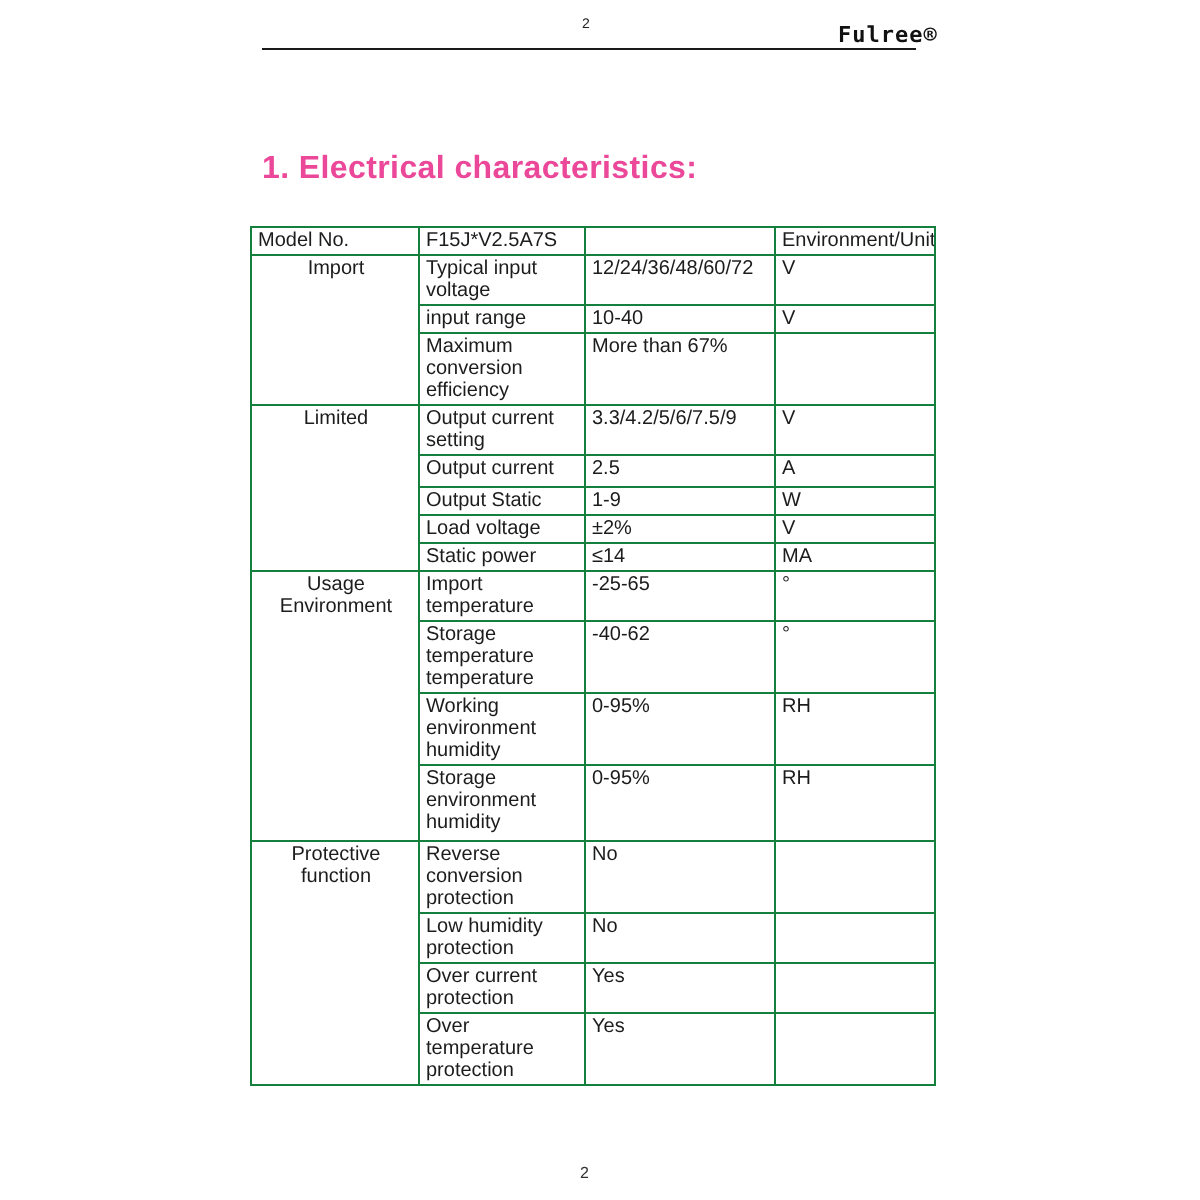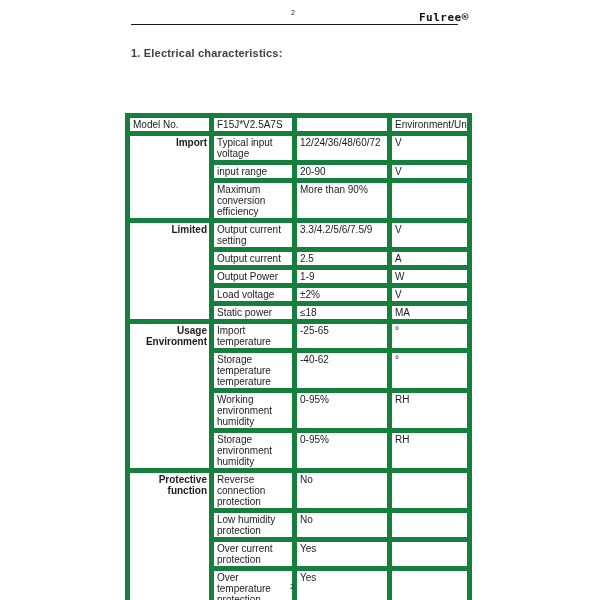--- a/index.html
+++ b/index.html
@@ -28,44 +28,43 @@
     font-weight:bold;font-size:11px;letter-spacing:.5px;color:#111;
     white-space:nowrap;
     margin-left:11px;
   }
   .header-rule{
     position:absolute;left:131px;top:24px;width:327px;height:1px;
     background:#1a1a1a;
   }
   
   .section-title{
-    position:absolute;left:131px;top:47px;
-    font-size:11px;font-weight:bold;color:#404040;
+    position:absolute;left:131px;top:76px;
+    font-size:16px;font-weight:bold;color:#ec4899;
     letter-spacing:.2px;white-space:nowrap;
   }
   
   table.spec{
     position:absolute;left:125px;top:113px;
     width:342px;
     border-collapse:collapse;
     table-layout:fixed;
     font-size:10px;line-height:11px;color:#1c1c1c;
   }
   table.spec td{
-    border:5px solid #15803d;
+    border:1px solid #15803d;
     padding:1px 2px 1px 3px;
     vertical-align:top;
     overflow:hidden;
     word-wrap:break-word;
   }
   td.group{
-    text-align:right;
+    text-align:center;
     vertical-align:middle;
     padding:1px 2px;
-    font-weight:bold;
   }
   td.nowrap{white-space:nowrap;}
   
   .page-number{
     position:absolute;left:290px;top:582px;
     font-size:8px;color:#333;
   }
 </style>
 </head>
 <body>
@@ -94,53 +93,53 @@
     </tr>
 
     <tr style="height:22px">
       <td class="group" rowspan="3">Import</td>
       <td>Typical input voltage</td>
       <td class="nowrap">12/24/36/48/60/72</td>
       <td>V</td>
     </tr>
     <tr style="height:12px">
       <td>input range</td>
-      <td>20-90</td>
+      <td>10-40</td>
       <td>V</td>
     </tr>
     <tr style="height:33px">
       <td>Maximum conversion efficiency</td>
-      <td>More than 90%</td>
+      <td>More than 67%</td>
       <td></td>
     </tr>
 
     <tr style="height:22px">
       <td class="group" rowspan="5">Limited</td>
       <td>Output current setting</td>
       <td class="nowrap">3.3/4.2/5/6/7.5/9</td>
       <td>V</td>
     </tr>
     <tr style="height:16px">
       <td>Output current</td>
       <td>2.5</td>
       <td>A</td>
     </tr>
     <tr style="height:12px">
-      <td>Output Power</td>
+      <td>Output Static</td>
       <td>1-9</td>
       <td>W</td>
     </tr>
     <tr style="height:12px">
       <td>Load voltage</td>
       <td>±2%</td>
       <td>V</td>
     </tr>
     <tr style="height:11px">
       <td>Static power</td>
-      <td>≤18</td>
+      <td>≤14</td>
       <td>MA</td>
     </tr>
 
     <tr style="height:22px">
       <td class="group" rowspan="4">Usage Environment</td>
       <td>Import temperature</td>
       <td>-25-65</td>
       <td>°</td>
     </tr>
     <tr style="height:33px">
@@ -154,21 +153,21 @@
       <td>RH</td>
     </tr>
     <tr style="height:38px">
       <td>Storage environment humidity</td>
       <td>0-95%</td>
       <td>RH</td>
     </tr>
 
     <tr style="height:33px">
       <td class="group" rowspan="4">Protective function</td>
-      <td>Reverse connection protection</td>
+      <td>Reverse conversion protection</td>
       <td>No</td>
       <td></td>
     </tr>
     <tr style="height:22px">
       <td>Low humidity protection</td>
       <td>No</td>
       <td></td>
     </tr>
     <tr style="height:23px">
       <td>Over current protection</td>

